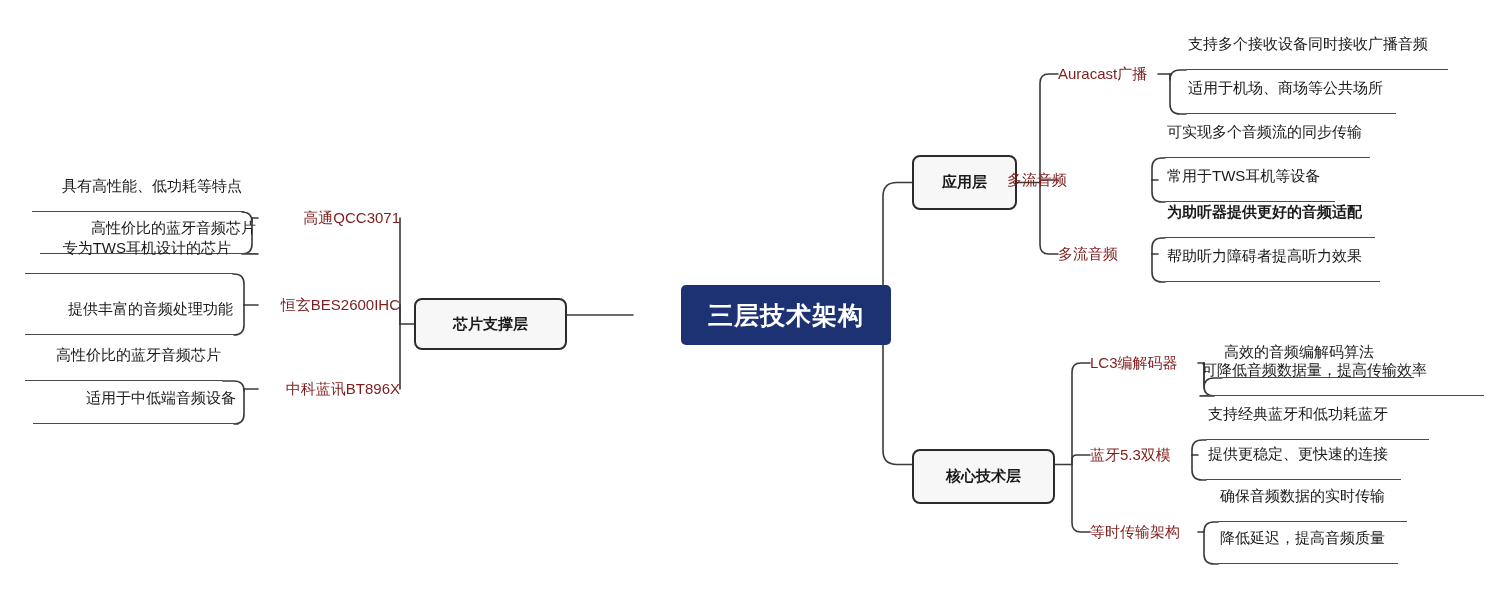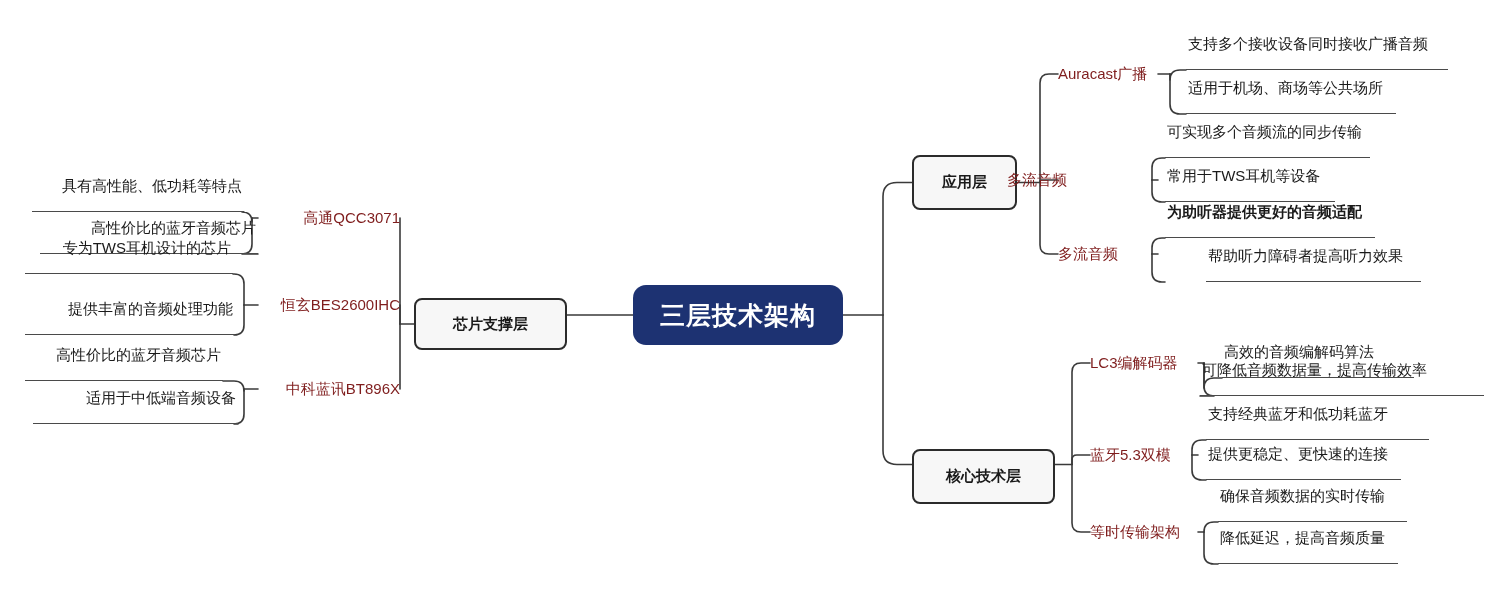--- a/index.html
+++ b/index.html
@@ -27,24 +27,25 @@
     box-sizing: border-box;
     white-space: nowrap;
   }
   
   .root-node {
     display: flex;
     align-items: center;
     justify-content: center;
     background: #1d3272;
     color: #ffffff;
-    border-radius: 13px;
+    border-radius: 5px;
     font-size: 25px;
     font-weight: bold;
     letter-spacing: 1px;
+    margin-left: 48px;
   }
   
   .branch-node {
     display: flex;
     align-items: center;
     justify-content: center;
     background: #f7f7f7;
     color: #1a1a1a;
     border: 2.2px solid #2b2b2b;
     border-radius: 8px;
@@ -141,21 +142,21 @@
 
   <div class="node topic-node left" id="topic-chip-0" style="left: 258px; top: 207px; width: 142px; height: 22px;">高通QCC3071</div>
   <div class="node topic-node left" id="topic-chip-1" style="left: 258px; top: 294px; width: 142px; height: 22px;">恒玄BES2600IHC</div>
   <div class="node topic-node left" id="topic-chip-2" style="left: 258px; top: 378px; width: 142px; height: 22px;">中科蓝讯BT896X</div>
 
   <div class="node leaf-node right" id="leaf-app-0" style="left: 1186px; top: 44px; width: 262px; height: 26px;">支持多个接收设备同时接收广播音频</div>
   <div class="node leaf-node right" id="leaf-app-1" style="left: 1186px; top: 88px; width: 210px; height: 26px;">适用于机场、商场等公共场所</div>
   <div class="node leaf-node right" id="leaf-app-2" style="left: 1165px; top: 132px; width: 205px; height: 26px;">可实现多个音频流的同步传输</div>
   <div class="node leaf-node right" id="leaf-app-3" style="left: 1165px; top: 176px; width: 170px; height: 26px;">常用于TWS耳机等设备</div>
   <div class="node leaf-node right" id="leaf-app-4" style="left: 1165px; top: 212px; width: 210px; height: 26px; font-weight: bold;">为助听器提供更好的音频适配</div>
-  <div class="node leaf-node right" id="leaf-app-5" style="left: 1165px; top: 256px; width: 215px; height: 26px; margin-left: 41px;">帮助听力障碍者提高听力效果</div>
+  <div class="node leaf-node right" id="leaf-app-5" style="left: 1165px; top: 256px; width: 215px; height: 26px;">帮助听力障碍者提高听力效果</div>
 
   <div class="node leaf-node right" id="leaf-core-0" style="left: 1222px; top: 352px; width: 192px; height: 26px;">高效的音频编解码算法</div>
   <div class="node leaf-node right" id="leaf-core-1" style="left: 1200px; top: 370px; width: 284px; height: 26px;">可降低音频数据量，提高传输效率</div>
   <div class="node leaf-node right" id="leaf-core-2" style="left: 1206px; top: 414px; width: 223px; height: 26px;">支持经典蓝牙和低功耗蓝牙</div>
   <div class="node leaf-node right" id="leaf-core-3" style="left: 1206px; top: 454px; width: 195px; height: 26px;">提供更稳定、更快速的连接</div>
   <div class="node leaf-node right" id="leaf-core-5" style="left: 1218px; top: 538px; width: 180px; height: 26px;">降低延迟，提高音频质量</div>
   <div class="node leaf-node right" id="leaf-core-4" style="left: 1218px; top: 496px; width: 189px; height: 26px;">确保音频数据的实时传输</div>
 
   <div class="node leaf-node left" id="leaf-chip-0" style="left: 32px; top: 186px; width: 212px; height: 26px;">具有高性能、低功耗等特点</div>
   <div class="node leaf-node left" id="leaf-chip-1" style="left: 40px; top: 228px; width: 218px; height: 26px;">高性价比的蓝牙音频芯片</div>

